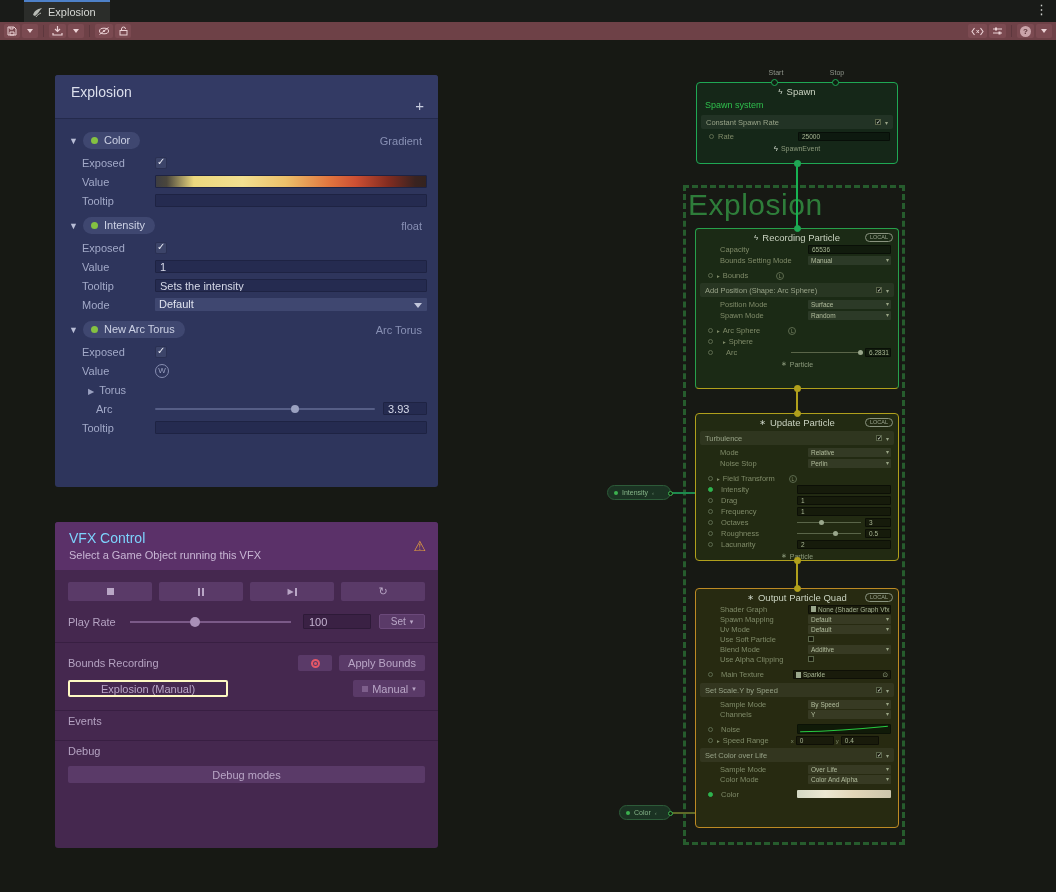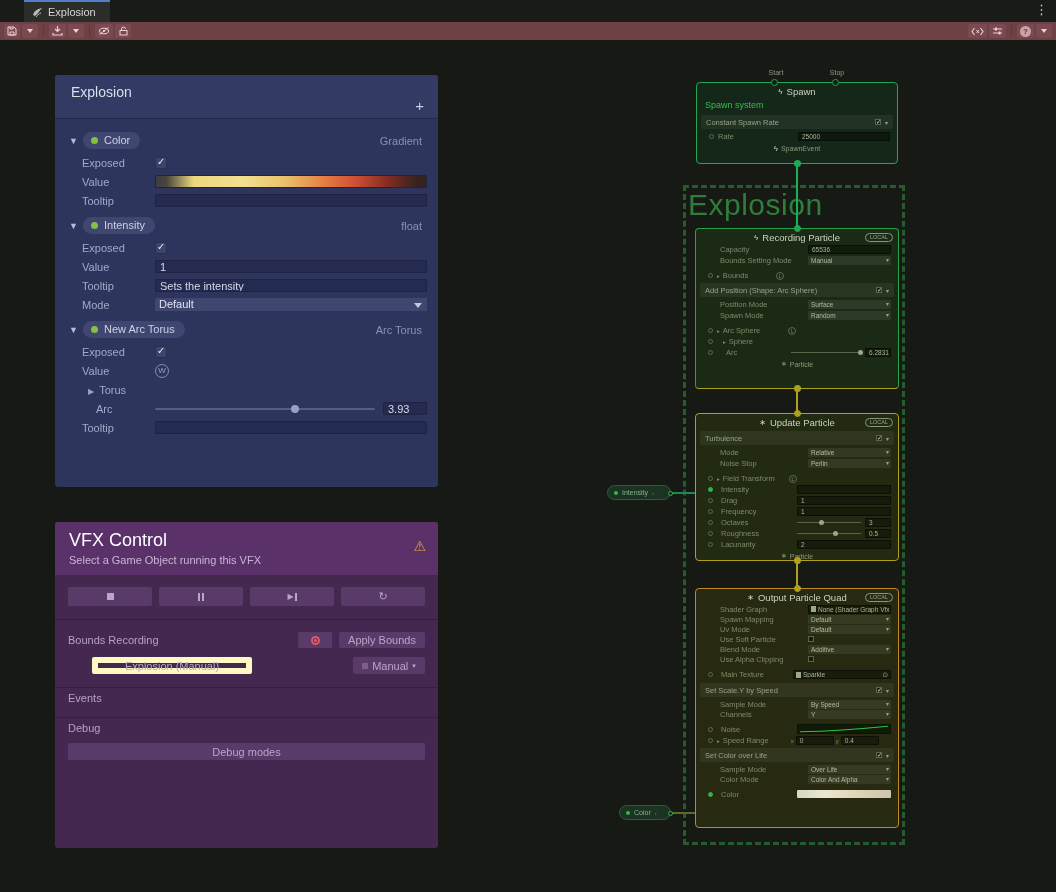--- a/index.html
+++ b/index.html
@@ -58,21 +58,21 @@
     font-size:8px; display:flex; align-items:center; justify-content:center; }
   .bb-fold { color:#9aa1c0; font-size:8px; margin-right:5px; }
   .slider { position:relative; flex:1; height:2px; background:#565e86; border-radius:1px; }
   .slider .knob { position:absolute; top:-3px; width:8px; height:8px; border-radius:50%; background:#9aa1c0; }
   .bb-num { width:44px; flex:none; margin-left:8px; }
 
   
   .vfxctl { position:absolute; left:55px; top:522px; width:383px; height:326px;
     background:#45284f; border-radius:3px; color:#b5a3c2; overflow:hidden; }
   .vc-header { position:relative; background:#5b3169; padding:8px 14px 9px 14px; }
-  .vc-title { font-size:18px; color:#ffffff; }
+  .vc-title { font-size:14px; color:#7dd3fc; }
   .vc-sub { font-size:11px; color:#c8b6d4; margin-top:3px; }
   .vc-warn { position:absolute; right:12px; top:16px; color:#e8a33d; font-size:14px; }
   .vc-body { padding:12px 13px 0 13px; }
   .vc-transport { display:flex; gap:7px; }
   .vc-tbtn { flex:1; height:19px; background:#5a3a68; border-radius:2px; display:flex;
     align-items:center; justify-content:center; color:#b9a6c6; cursor:pointer; }
   .ic-stop { width:7px; height:7px; background:#b9a6c6; }
   .ic-pause { display:flex; gap:2px; } .ic-pause i { width:2px; height:8px; background:#b9a6c6; }
   .ic-step { display:flex; align-items:center; gap:1px; color:#b9a6c6; font-size:8px; }
   .ic-step i { width:2px; height:8px; background:#b9a6c6; }
@@ -90,22 +90,22 @@
   .vc-set .arrow { font-size:7px; }
   .vc-sep { height:1px; background:#381f42; margin:13px -13px 0 -13px; }
   .vc-bounds-top { display:flex; align-items:center; margin-top:12px; }
   .vc-rec { width:34px; height:16px; background:#5a3a68; border-radius:2px; margin-left:auto;
     display:flex; align-items:center; justify-content:center; cursor:pointer; }
   .ic-rec { width:9px; height:9px; border-radius:50%; border:2px solid #e25767; background:transparent; position:relative; }
   .ic-rec::after { content:""; position:absolute; left:1px; top:1px; width:3px; height:3px; border-radius:50%; background:#e25767; }
   .vc-apply { width:86px; height:16px; background:#5a3a68; border-radius:2px; margin-left:7px; font-size:11px;
     color:#b9a6c6; display:flex; align-items:center; justify-content:center; cursor:pointer; }
   .vc-bounds-bot { display:flex; align-items:center; margin-top:9px; }
-  .vc-target { width:160px; height:17px; border:6px solid #fef9c3; border-radius:2px; font-size:11px;
-    color:#b9a6c6; display:flex; align-items:center; justify-content:center; cursor:pointer;margin-left:24px; }
+  .vc-target { width:160px; height:17px; border:2px solid #fef9c3; border-radius:2px; font-size:11px;
+    color:#b9a6c6; display:flex; align-items:center; justify-content:center; cursor:pointer; }
   .vc-manual { width:72px; height:17px; background:#5a3a68; border-radius:2px; margin-left:auto; font-size:11px;
     color:#b9a6c6; display:flex; align-items:center; justify-content:center; gap:4px; cursor:pointer; }
   .vc-manual .sq { width:6px; height:6px; background:#7e5f8c; }
   .vc-manual .arrow { font-size:7px; }
   .vc-events { display:flex; gap:6px; margin-top:9px; }
   .vc-evbtn { flex:1; height:17px; background:#5a3a68; border-radius:2px; font-size:11px; color:#b9a6c6;
     display:flex; align-items:center; justify-content:center; cursor:pointer; }
   .vc-debugbtn { height:17px; background:#5a3a68; border-radius:2px; font-size:11px; color:#b9a6c6;
     display:flex; align-items:center; justify-content:center; margin-top:9px; cursor:pointer; }
   .mt12 { margin-top:4px; }
@@ -382,20 +382,31 @@
               <i></i>
             </span>
           </div>
         <div class="vc-tbtn">
             <span class="ic-step">▶<i></i></span>
           </div>
         <div class="vc-tbtn">
             <span class="ic-loop">↻</span>
           </div>
       </div>
+      <div class="vc-row">
+        <span class="vc-lbl vc-prlabel">Play Rate</span>
+        <span class="vc-slider">
+            <span class="knob" style="left:37%"></span>
+          </span>
+        <span class="vc-prfield">100</span>
+        <span class="vc-set">
+            <span>Set</span>
+            <span class="arrow">▾</span>
+          </span>
+      </div>
       <div class="vc-sep"></div>
       <div class="vc-bounds-top">
         <span class="vc-lbl">Bounds Recording</span>
         <span class="vc-rec">
             <span class="ic-rec"></span>
           </span>
         <span class="vc-apply">Apply Bounds</span>
       </div>
       <div class="vc-bounds-bot">
         <span class="vc-target">Explosion (Manual)</span>

